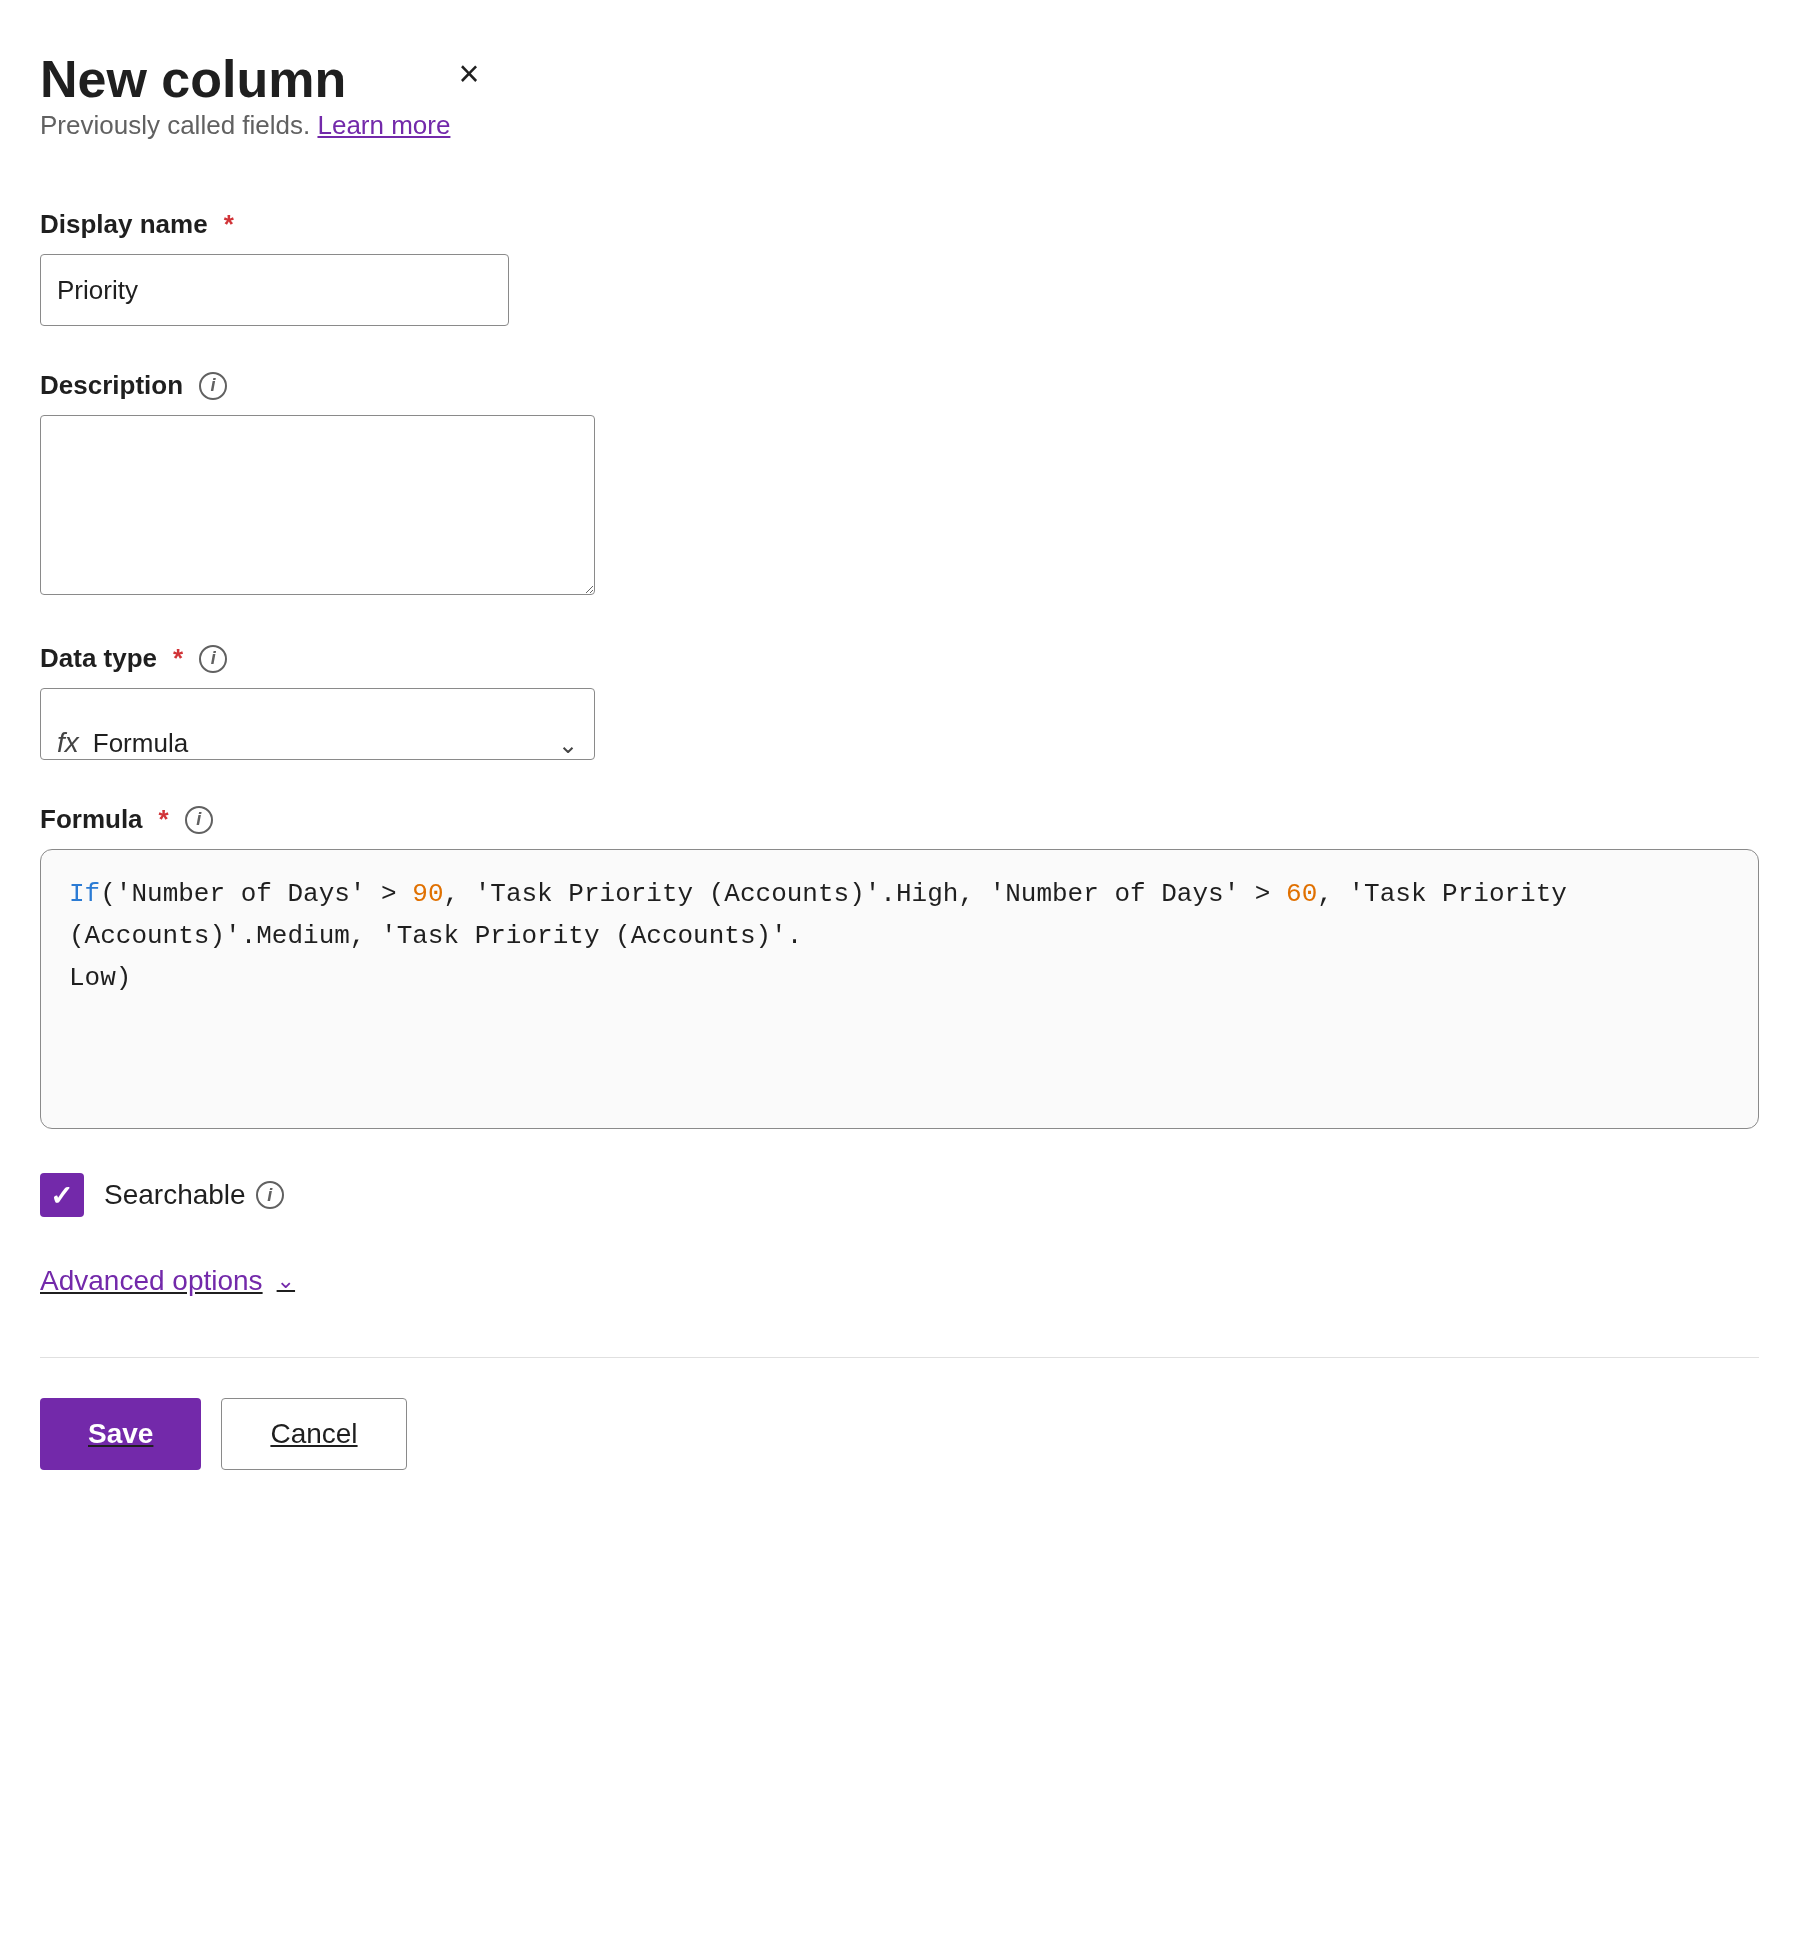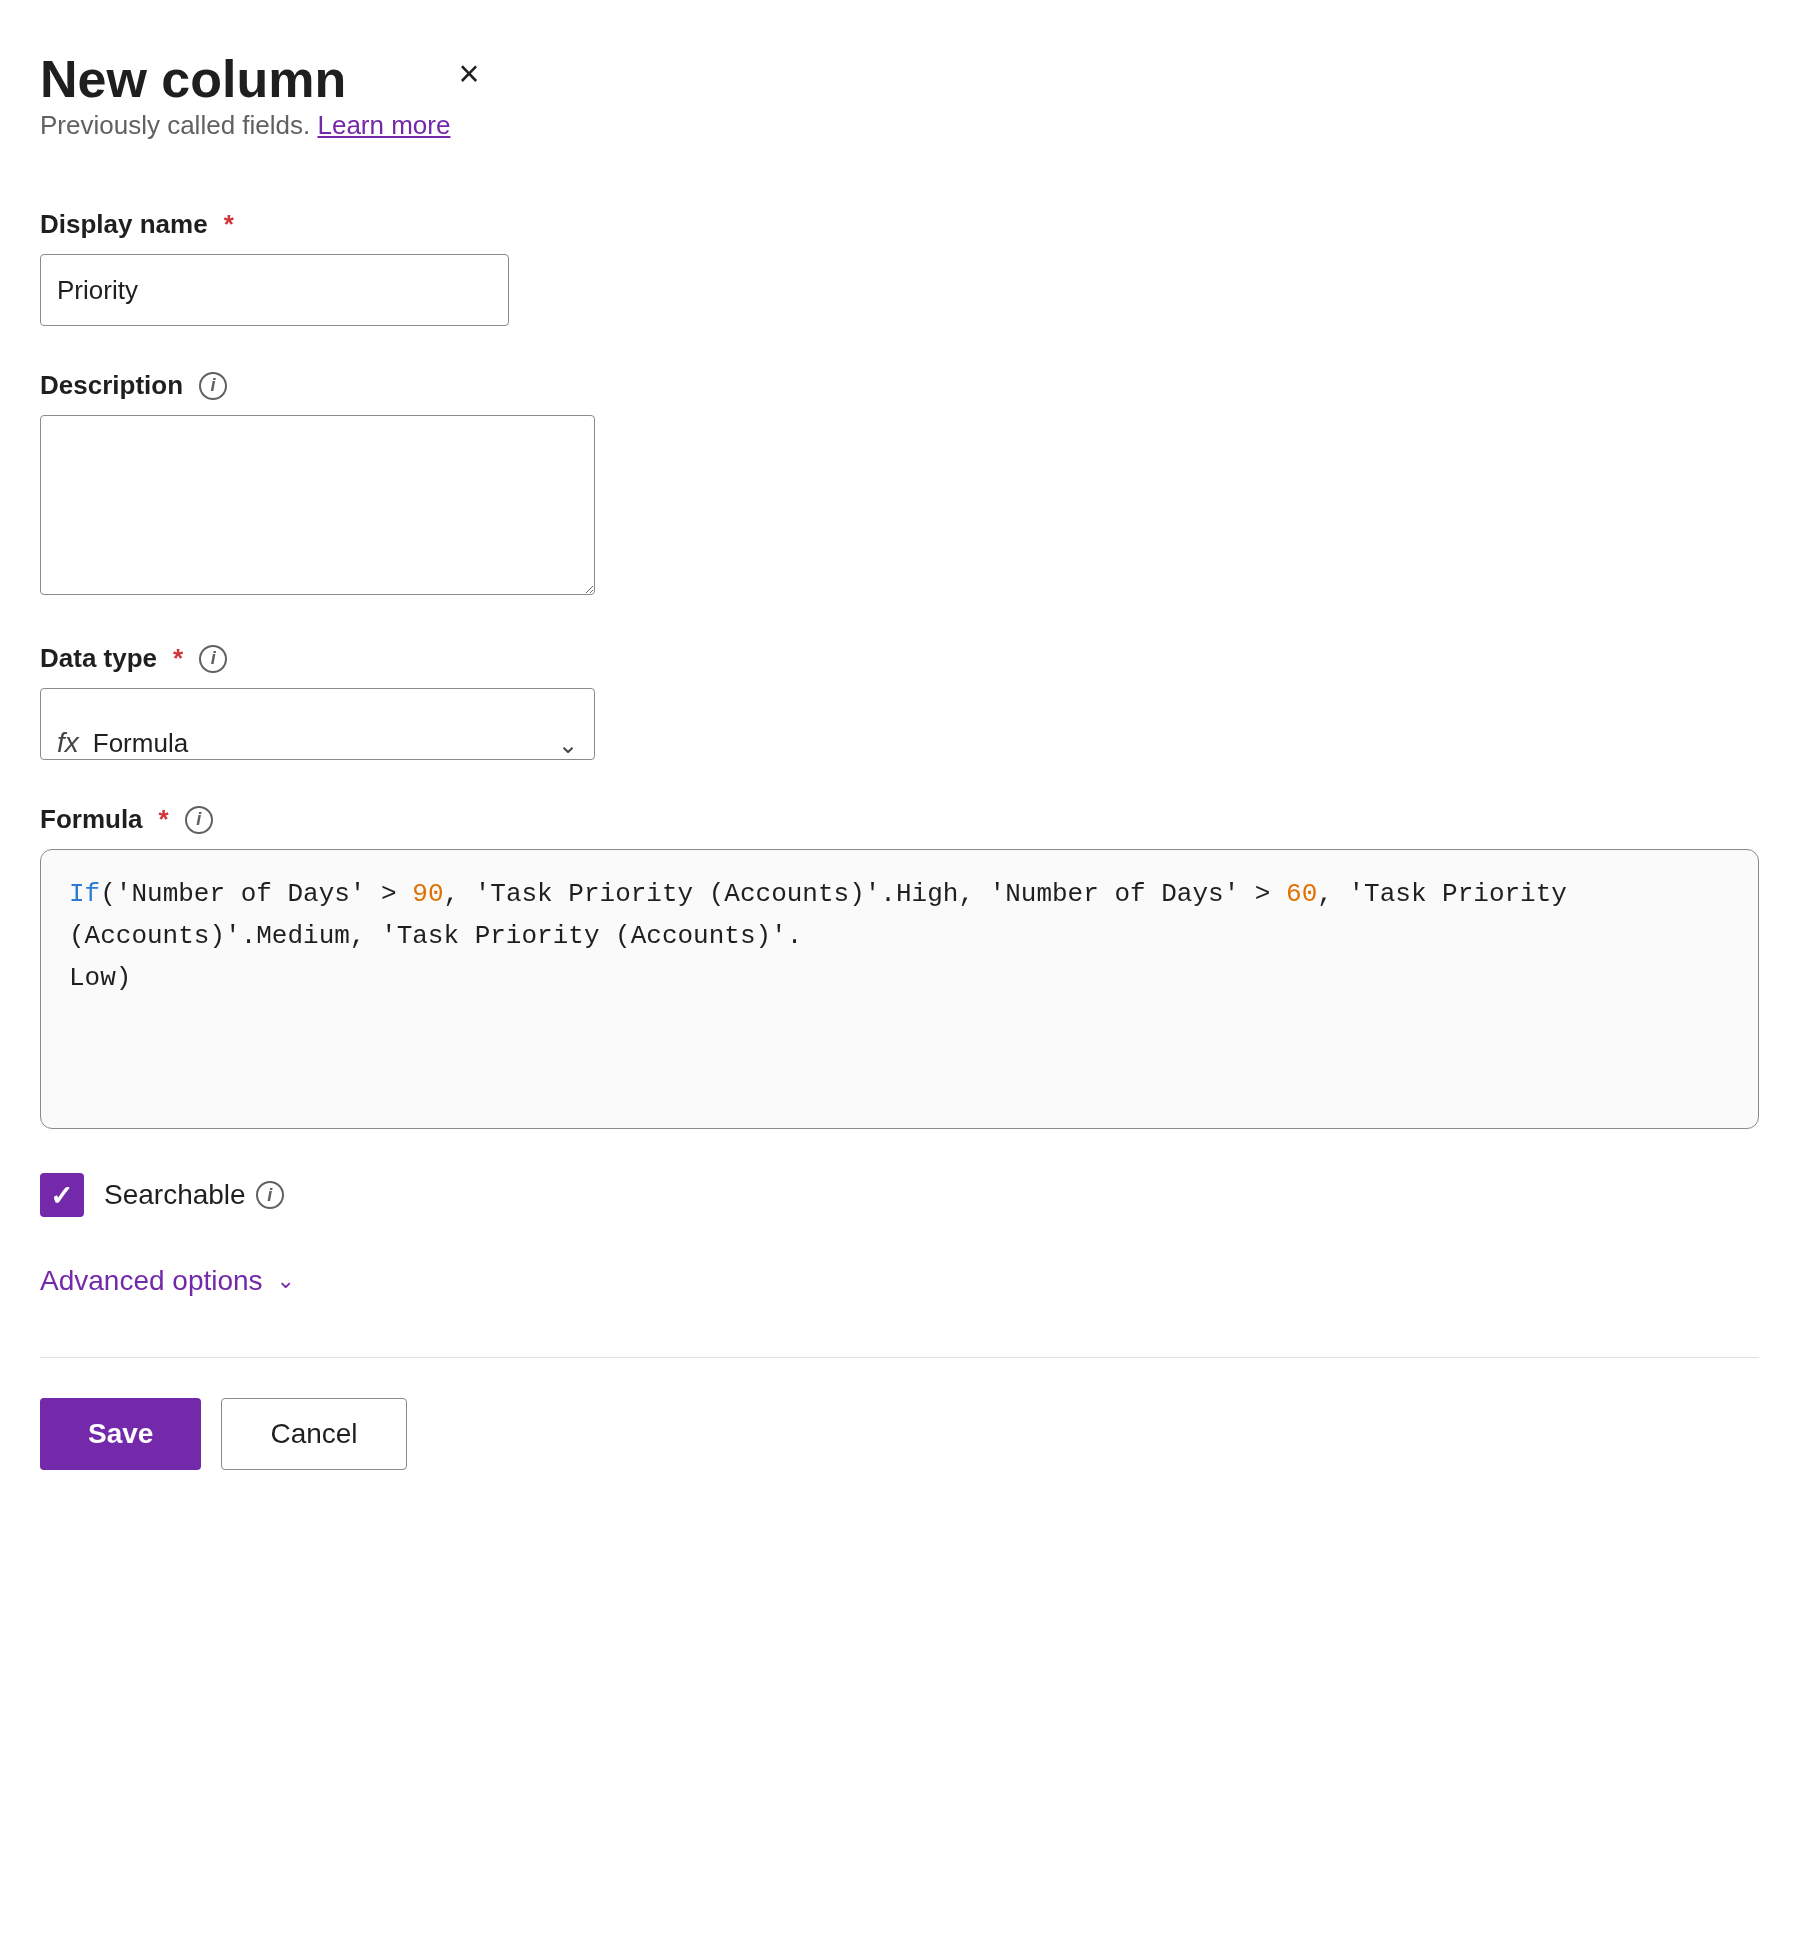--- a/index.html
+++ b/index.html
@@ -219,20 +219,21 @@
       align-items: center;
       gap: 10px;
     }
 
     .advanced-options-row {
       display: flex;
       align-items: center;
       gap: 14px;
       margin-bottom: 60px;
       cursor: pointer;
+      text-decoration: underline;
     }
 
     .advanced-options-text {
       font-size: 28px;
       color: #7329aa;
     }
 
     .advanced-chevron {
       font-size: 22px;
       color: #7329aa;
@@ -242,20 +243,21 @@
       width: 100%;
       height: 1px;
       background: #e0e0e0;
       margin-bottom: 40px;
     }
 
     .footer-buttons {
       display: flex;
       gap: 20px;
       align-items: center;
+      text-decoration: underline;
     }
 
     .save-button {
       background: #7329aa;
       color: #fff;
       border: none;
       border-radius: 4px;
       padding: 0 48px;
       height: 72px;
       font-size: 28px;

